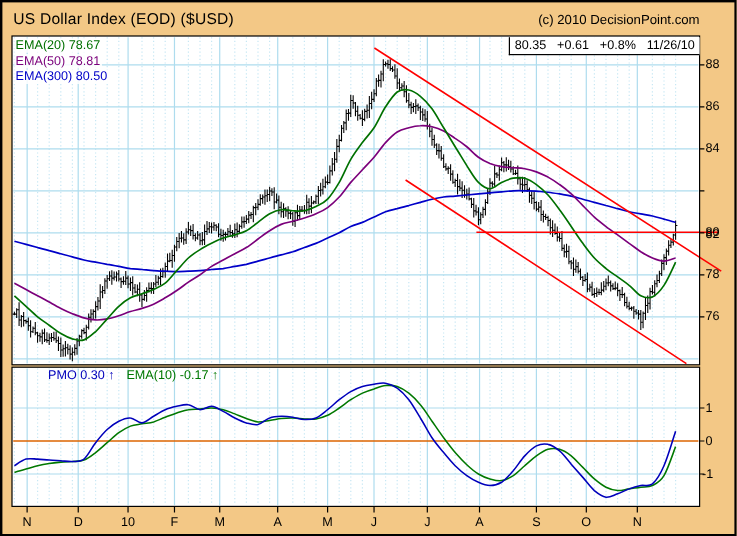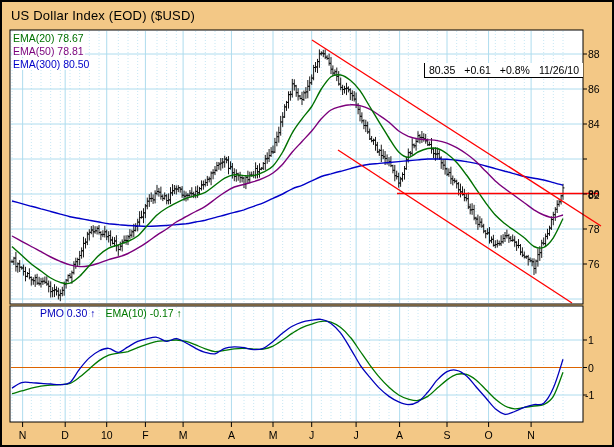--- a/index.html
+++ b/index.html
@@ -7,34 +7,35 @@
         font-family:"Liberation Sans",sans-serif;overflow:hidden;}
   #frame{position:absolute;left:0;top:0;right:0;bottom:0;border:2px solid #000;
          pointer-events:none;z-index:60;}
   .t{position:absolute;white-space:nowrap;color:#000;}
   #title{left:11px;top:8px;font-size:13px;font-weight:normal;letter-spacing:0.2px;z-index:10;}
   #copyright{right:31px;top:11px;font-size:11px;z-index:10;}
   #plot{position:absolute;left:0;top:0;z-index:1;}
   #quote{position:absolute;left:424px;top:31px;width:159px;height:15px;background:#fff;
          border-left:1px solid #000;border-bottom:1px solid #000;box-sizing:border-box;
          display:flex;justify-content:flex-end;align-items:center;gap:9px;
-         font-size:10.5px;padding-right:4px;z-index:5;margin-top:32px;}
+         font-size:10.5px;padding-right:4px;z-index:5;}
   .ov{left:12px;font-size:10.5px;background:rgba(255,255,255,0.85);padding:0 1px;z-index:4;}
   #pmoleg{left:12px;top:307px;font-size:10.5px;z-index:4;}
   #pmoleg .arrow{font-weight:bold;}
   .ylab{position:absolute;font-size:10.5px;color:#000;z-index:4;}
   .xlab{position:absolute;font-size:10.5px;color:#000;z-index:4;width:20px;text-align:center;}
 </style>
 </head>
 <body>
 
 <div id="page" style="background: rgb(243, 200, 134);">
   <div id="frame"></div>
 
   <div class="t" id="title">US Dollar Index (EOD) ($USD)</div>
+  <div class="t" id="copyright">(c) 2010 DecisionPoint.com</div>
 
   <svg id="plot" width="614" height="447">
       <rect x="10" y="30" width="573" height="274" fill="#FFFFFF"></rect>
       <rect x="10" y="306" width="573" height="116" fill="#FFFFFF"></rect>
       <line x1="12" y1="31" x2="12" y2="303" stroke="#C6E7F4" stroke-width="1" stroke-dasharray="1,2"></line>
       <line x1="12" y1="307" x2="12" y2="421" stroke="#C6E7F4" stroke-width="1" stroke-dasharray="1,2"></line>
       <line x1="31.333333333333332" y1="31" x2="31.333333333333332" y2="303" stroke="#C6E7F4" stroke-width="1" stroke-dasharray="1,2"></line>
       <line x1="31.333333333333332" y1="307" x2="31.333333333333332" y2="421" stroke="#C6E7F4" stroke-width="1" stroke-dasharray="1,2"></line>
       <line x1="41" y1="31" x2="41" y2="303" stroke="#C6E7F4" stroke-width="1" stroke-dasharray="1,2"></line>
       <line x1="41" y1="307" x2="41" y2="421" stroke="#C6E7F4" stroke-width="1" stroke-dasharray="1,2"></line>

